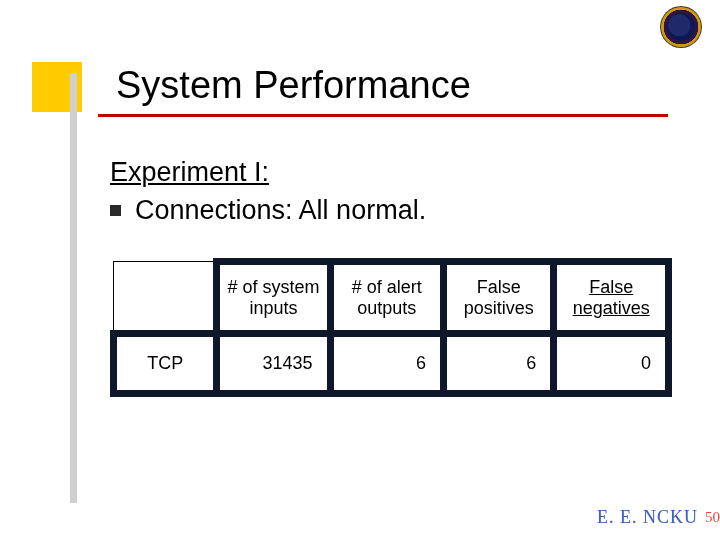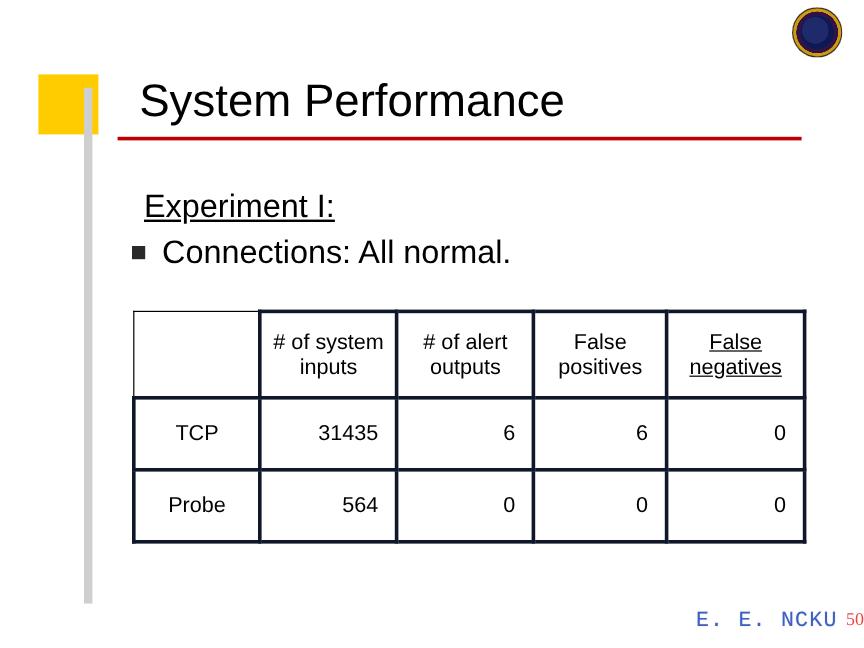--- a/index.html
+++ b/index.html
@@ -63,21 +63,20 @@
     background: #c00000;
   }
 
   .subtitle {
     position: absolute;
     left: 110px;
     top: 157px;
     font-size: 27px;
     text-decoration: underline;
     color: #000;
-    margin-left: 10px;
   }
   .bullet-row {
     position: absolute;
     left: 110px;
     top: 195px;
     display: flex;
     align-items: center;
     gap: 14px;
   }
   .bullet {
@@ -92,21 +91,21 @@
 
   
   .tbl {
     position: absolute;
     left: 110px;
     top: 258px;
     border-collapse: collapse;
     width: 562px;
   }
   .tbl th, .tbl td {
-    border: 3px solid #0f172a;
+    border: 7px solid #0f172a;
     font-size: 18px;
     font-weight: 400;
     color: #000;
     vertical-align: middle;
     height: 60px;
   }
   .tbl thead th {
     text-align: center;
     padding: 4px 6px;
     height: 72px;
@@ -127,21 +126,21 @@
     text-align: right;
     font-size: 15px;
     color: #ef4444;
     font-family: Liberation Serif, serif;
   }
 
   .footer-brand {
     position: absolute;
     right: 22px;
     bottom: 12px;
-    font-family: Liberation Mono, monospace;
+    font-family: Liberation Serif, serif;
     font-size: 18px;
     letter-spacing: 1px;
     color: #4060c0;
     text-shadow: 0 0 1px rgba(64,96,192,0.4);
   }
 </style>
 </head>
 <body>
 
 <div class="logo"></div>
@@ -169,24 +168,17 @@
     </tr>
   </thead>
   <tbody>
     <tr>
       <td class="rowlabel">TCP</td>
       <td class="num">31435</td>
       <td class="num">6</td>
       <td class="num">6</td>
       <td class="num">0</td>
     </tr>
-    <tr>
-      <td class="rowlabel">Probe</td>
-      <td class="num">564</td>
-      <td class="num">0</td>
-      <td class="num">0</td>
-      <td class="num">0</td>
-    </tr>
   </tbody>
 </table>
 
 <div class="pagenum">50</div>
 <div class="footer-brand">E. E. NCKU</div>
 
 </body></html>

